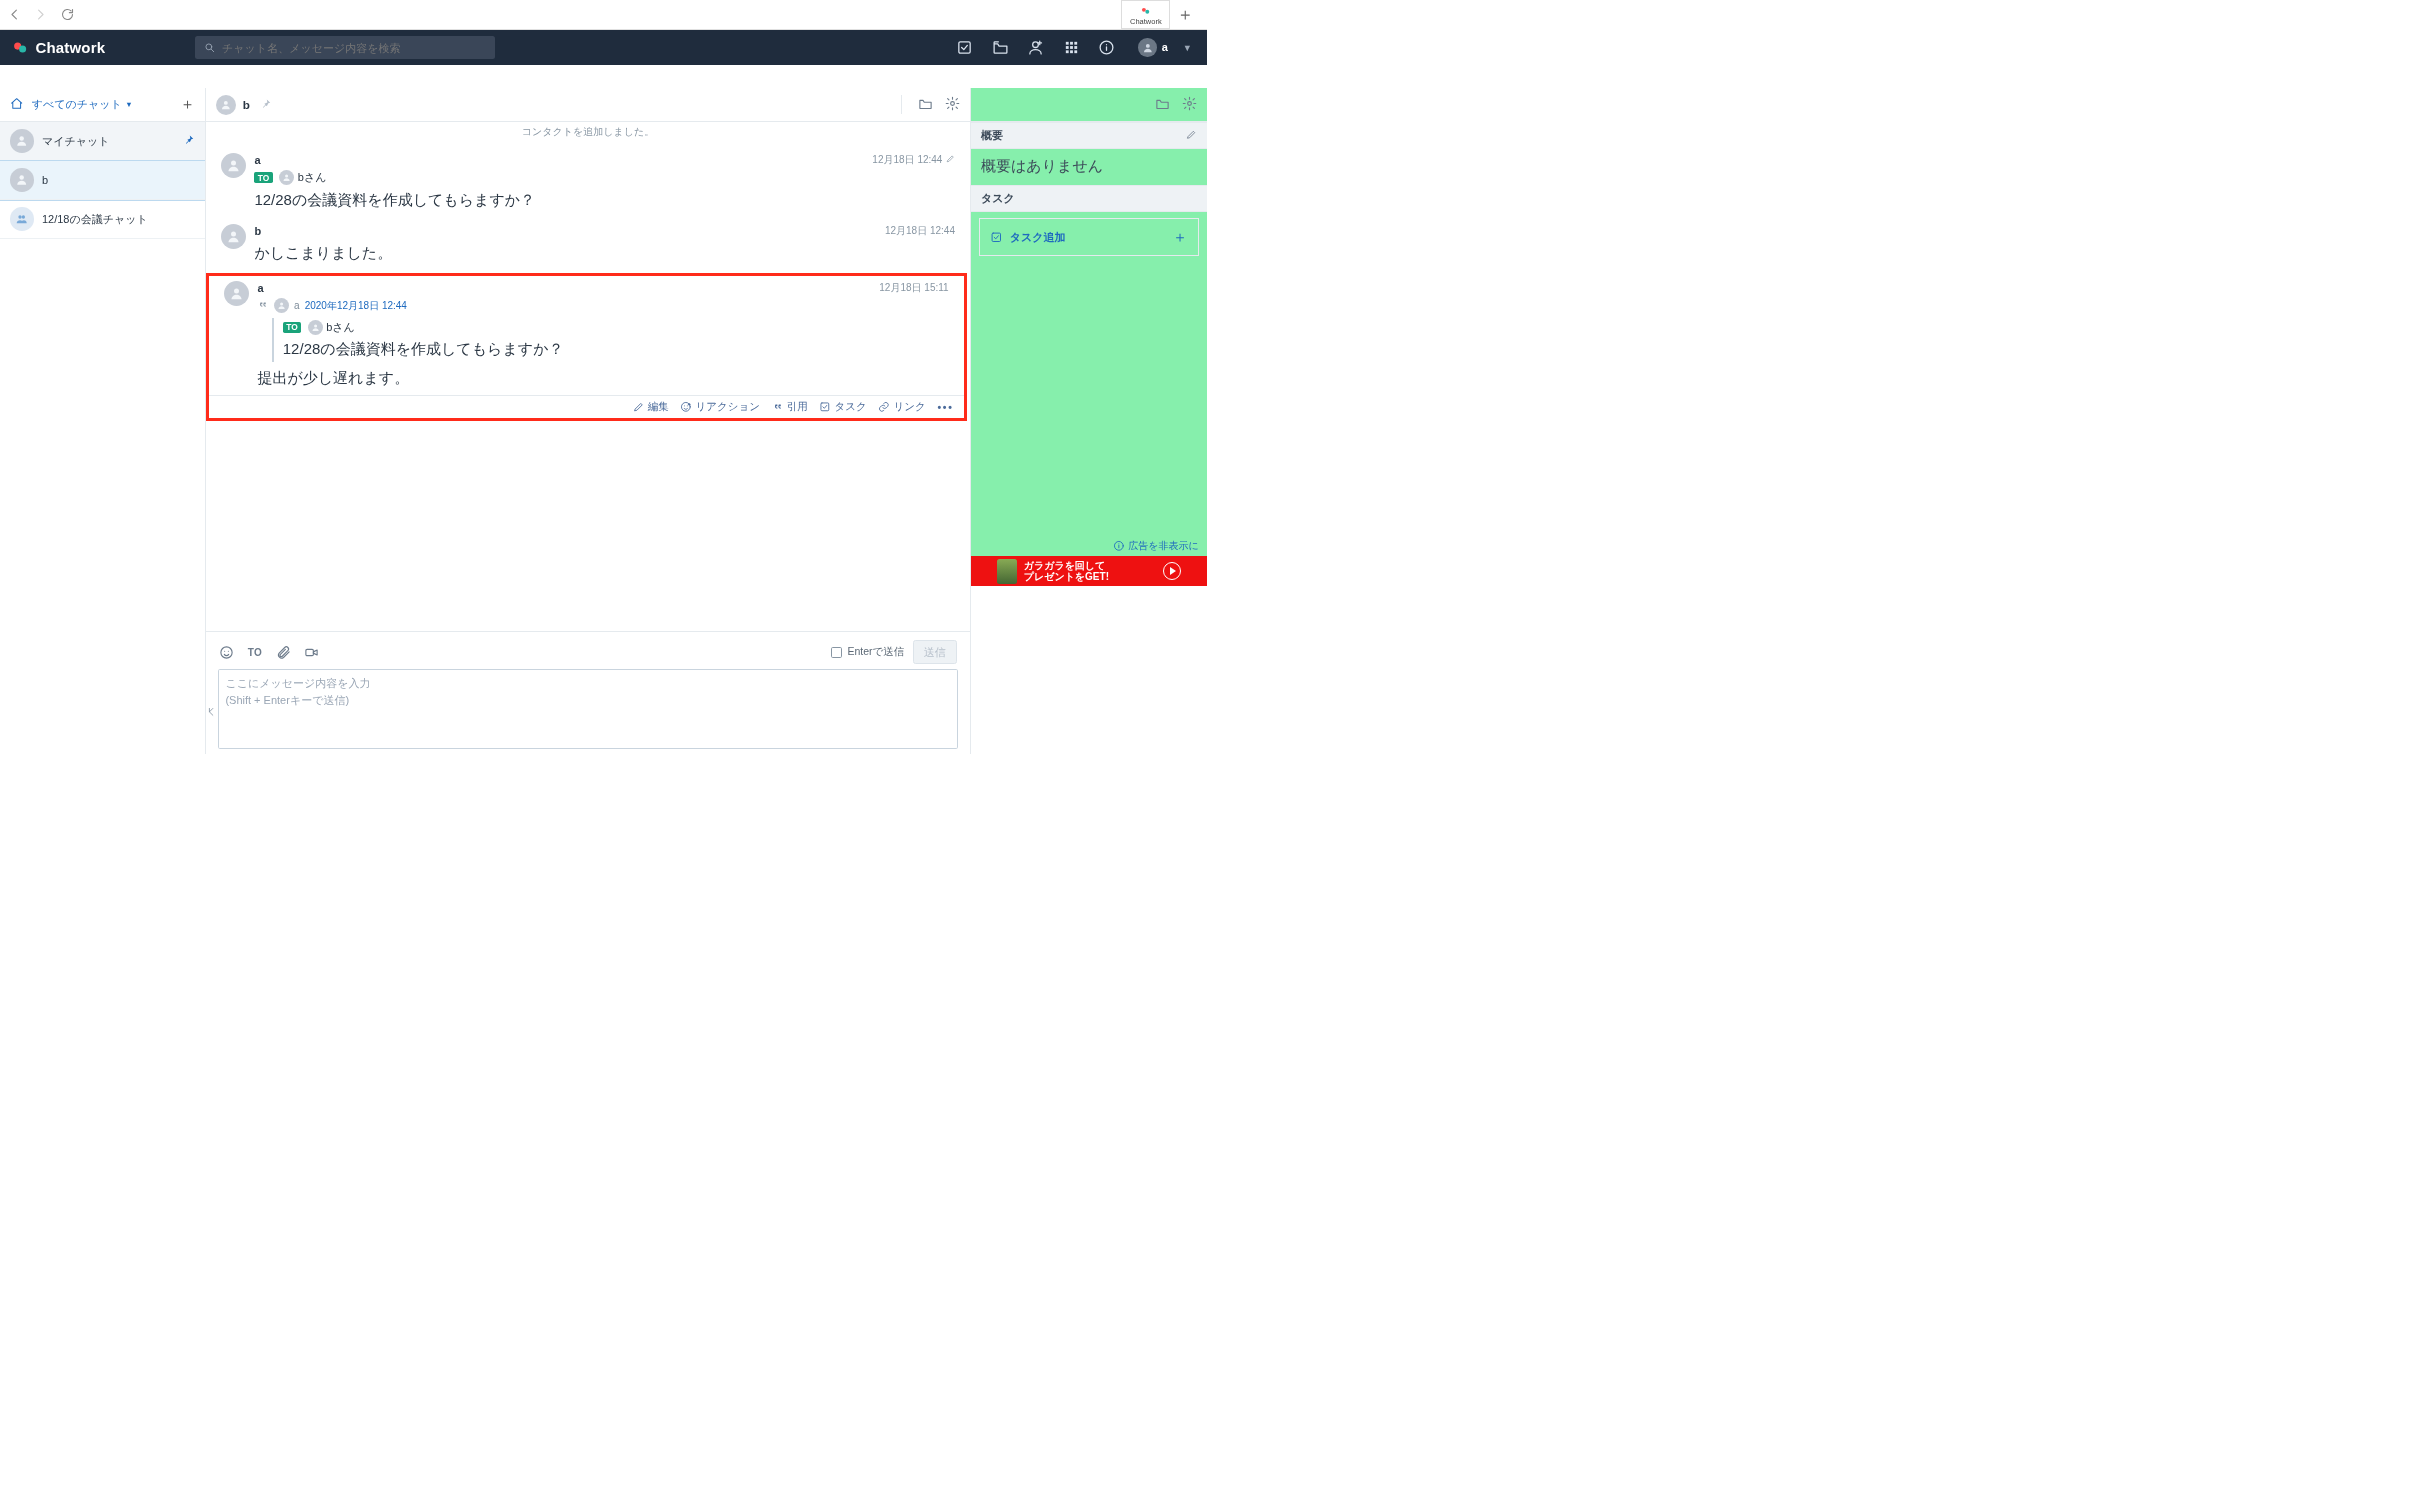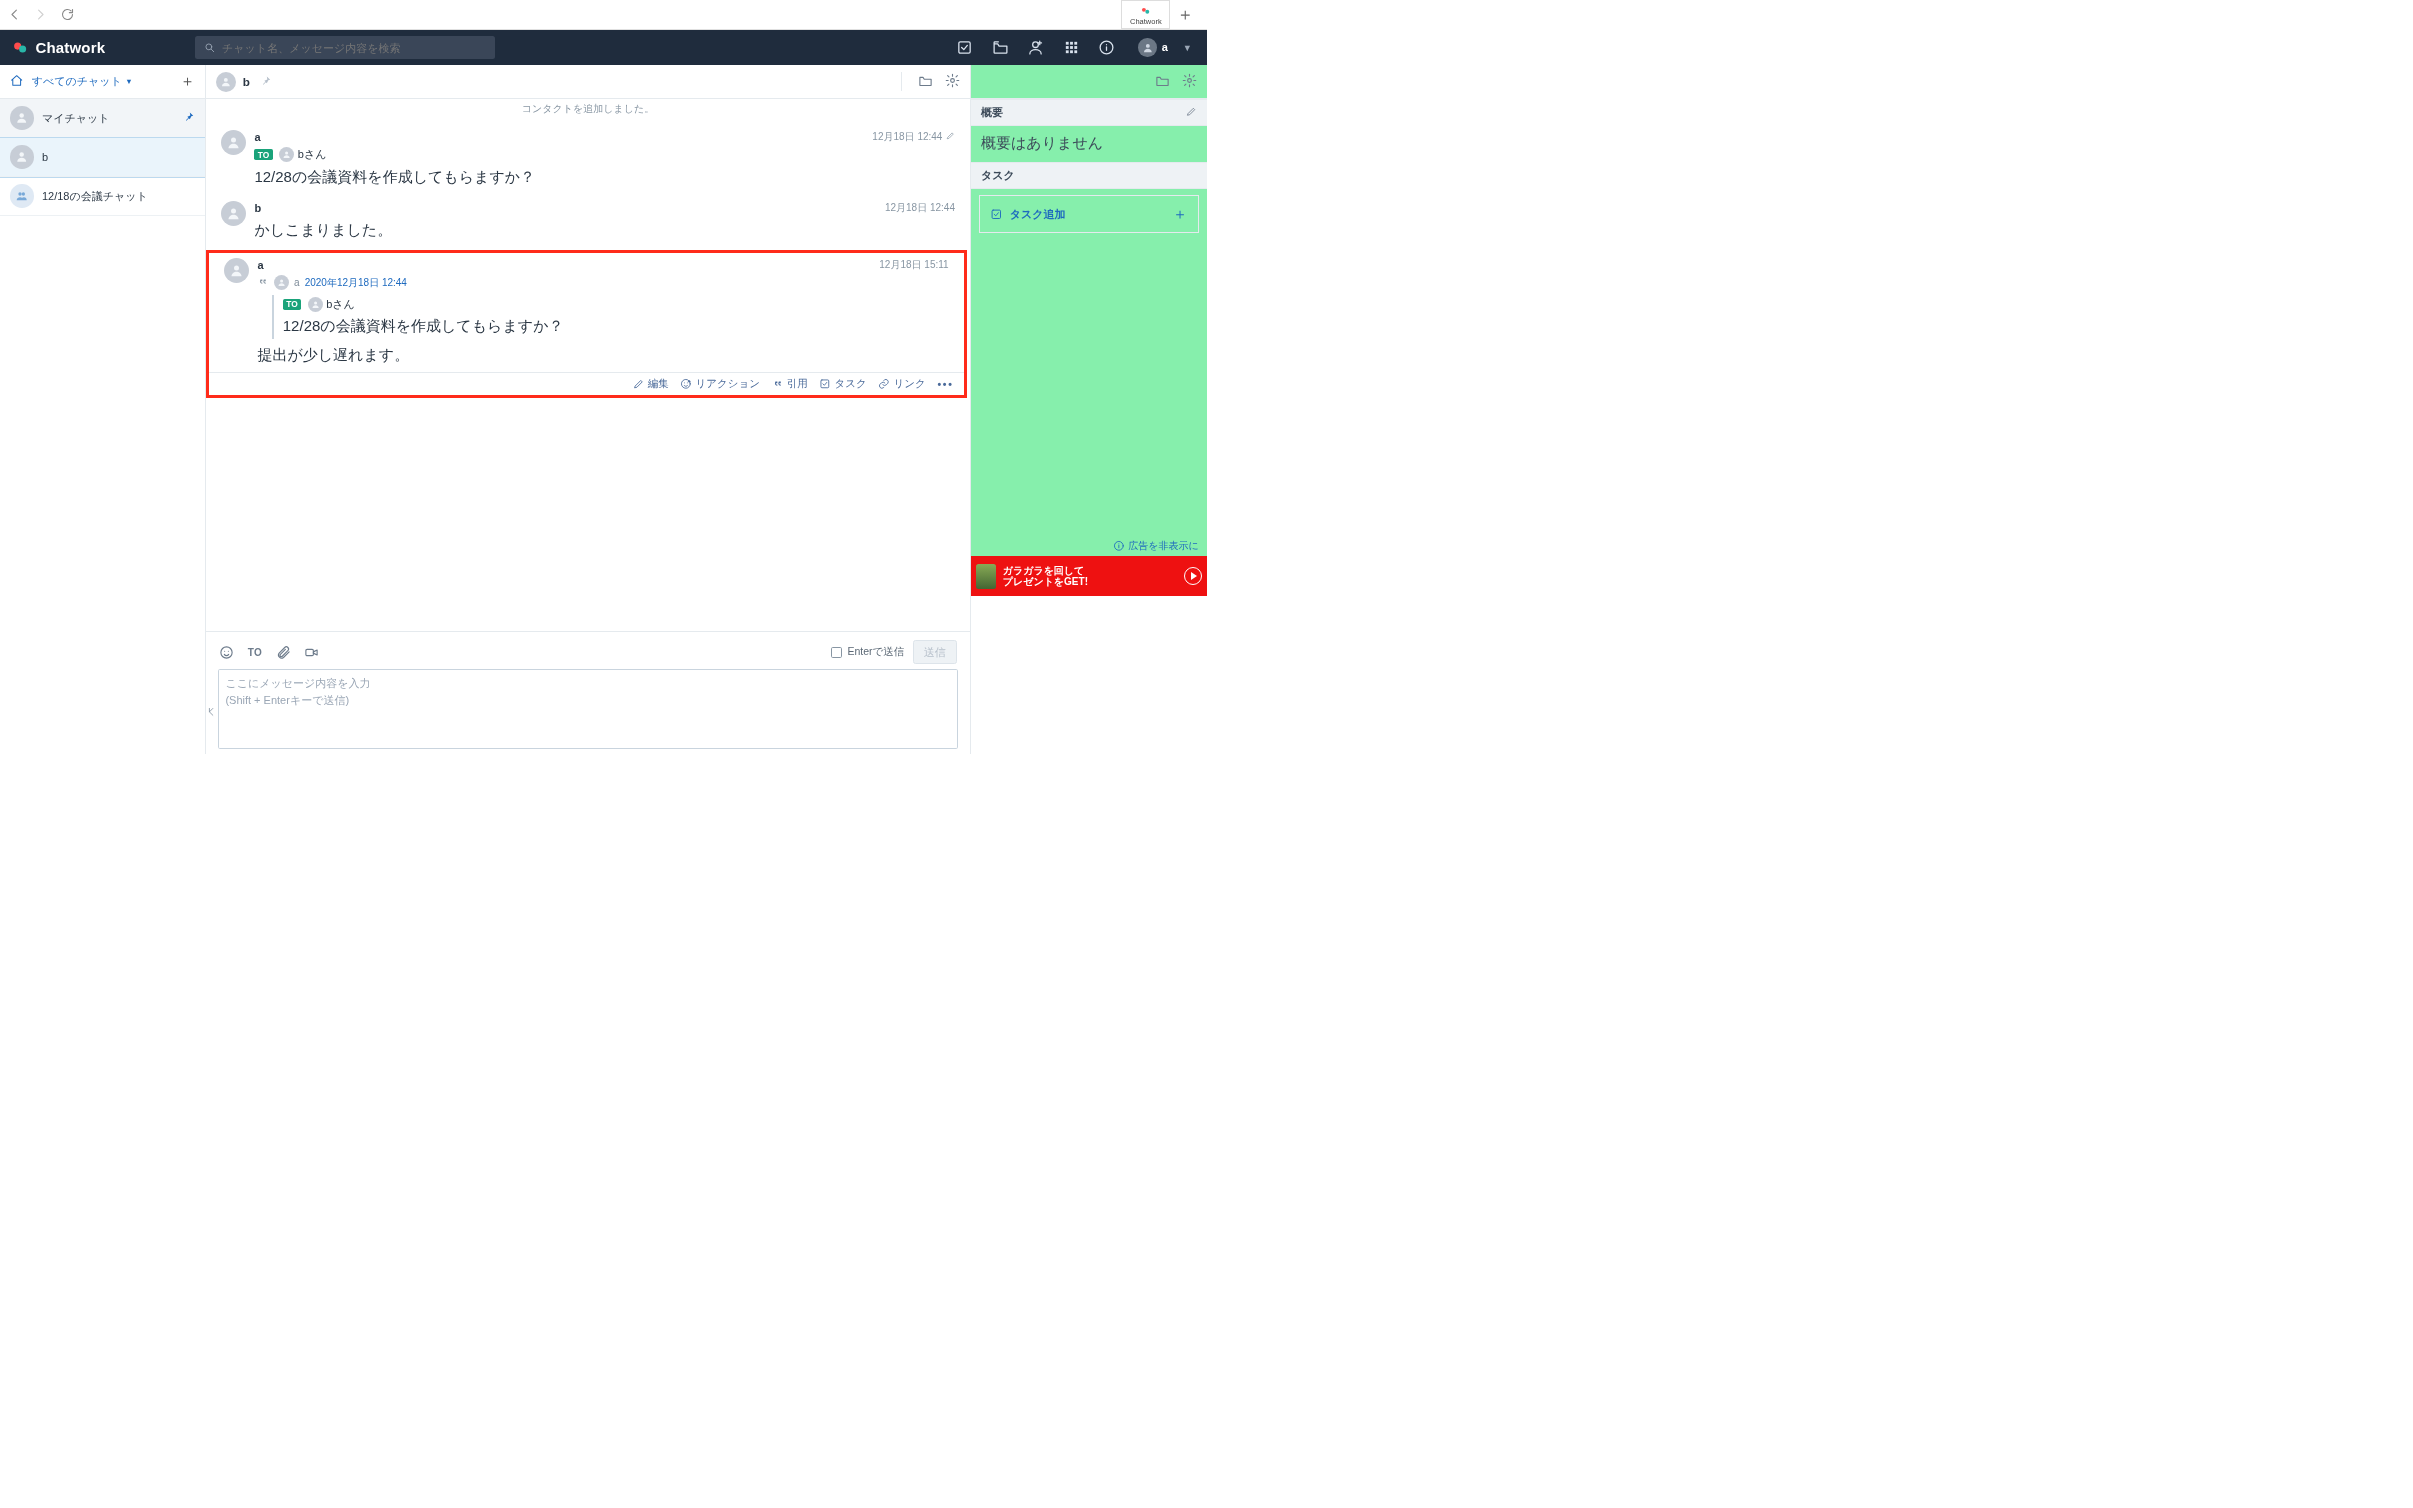--- a/index.html
+++ b/index.html
@@ -29,21 +29,21 @@
 .app-icons { display: flex; align-items: center; gap: 18.4px; }
 .app-icons .icon { color: #d9e2ed; display:flex; align-items:center; }
 .app-icons svg { width: 17px; height: 17px; }
 .user-pill { display: flex; align-items: center; gap: 5px; color: #fff; margin-left: 5px; }
 .user-pill .avatar { width: 18.4px; height: 18.4px; border-radius: 50%; background: #6b7785; display:flex; align-items:center; justify-content:center; }
 .user-pill .avatar svg { width: 11.7px; height: 11.7px; fill:#cfd7e2; }
 .user-pill .name { font-weight: 600; font-size: 11px; }
 .caret-down { margin-left: auto; color: #9aa6b5; font-size: 9.2px; padding-right: 3.4px; }
 
 
-.workspace { flex: 1; display: grid; grid-template-columns: 206px 1fr 236px; min-height: 0; }
+.workspace { flex: 1; display: grid; grid-template-columns: 206px 1fr 236px; min-height: 0; margin-top: 23px; }
 
 
 .sidebar { border-right: 0.8px solid #e5eaee; display: flex; flex-direction: column; background:#fff; }
 .sidebar-head { height: 34px; display: flex; align-items: center; padding: 0 10px; gap: 8.4px; border-bottom: 0.8px solid #e5eaee; }
 .sidebar-head .home-ic { color: #1e6abf; }
 .sidebar-head .filter { color: #1e6abf; font-size: 11px; font-weight: 500; display:flex; align-items:center; gap:3.4px; }
 .sidebar-head .filter .dd { font-size: 7.5px; color:#1e6abf; }
 .sidebar-head .plus { margin-left: auto; color: #555; font-size: 15px; font-weight: 300; }
 .chat-list { flex: 1; overflow: auto; }
 .chat-item { height: 39px; display: flex; align-items: center; gap: 8.4px; padding: 0 10px; border-bottom: 0.8px solid #edf1f4; cursor: pointer; }
@@ -136,21 +136,21 @@
 .ad-title{position:absolute;top:6.7px;left:0;right:0;text-align:center;font-weight:900;font-size:25px;color:#111;font-style:italic;letter-spacing:-0.8px;}
 .bullseye{width:109px;height:109px;border-radius:50%;background:
   radial-gradient(circle, #e11 0 16%, #fff 16% 30%, #e11 30% 46%, #fff 46% 62%, #e11 62% 80%, #fff 80% 100%);
   margin-top:30px;position:relative;}
 .arrow-dart{position:absolute;right:22px;top:72px;transform:rotate(35deg);}
 .arrow-dart .shaft{width:49px;height:4.2px;background:#e11;}
 .arrow-dart .head{width:0;height:0;border-top:8.4px solid transparent;border-bottom:8.4px solid transparent;border-right:15px solid #e11;position:absolute;left:-13.4px;top:-5.9px;}
 .arrow-dart .feather{position:absolute;right:-5px;top:-6.7px;width:0;height:0;border-left:11.7px solid #e11;border-top:8.4px solid transparent;border-bottom:8.4px solid transparent;}
 .ad-provider{position:absolute;top:1.7px;right:5px;font-size:7.5px;color:#888;}
 .ad-info{position:absolute;top:1.7px;right:1.7px;font-size:8.4px;color:#999;border:0.8px solid #bbb;border-radius:50%;width:10px;height:10px;display:flex;align-items:center;justify-content:center;}
-.ad-bottom{height:40px;background:#e11;display:flex;align-items:center;gap:6.7px;color:#fff;padding:0 5px;}
+.ad-bottom{height:30px;background:#e11;display:flex;align-items:center;gap:6.7px;color:#fff;padding:0 26px;}
 .ad-bottom .txt{font-size:10px;line-height:1.15;font-weight:600;}
 .ad-bottom .play{margin-left:auto;width:18.4px;height:18.4px;border:1.7px solid #fff;border-radius:50%;display:flex;align-items:center;justify-content:center;}
 .ad-bottom .play .tri{width:0;height:0;border-top:4.2px solid transparent;border-bottom:4.2px solid transparent;border-left:6.7px solid #fff;margin-left:1.7px;}
 .ad-thumb{width:20px;height:25px;background:linear-gradient(#8a5, #463);border-radius:2.5px;}
 
 svg { stroke: currentColor; fill: none; stroke-width: 1.8; stroke-linecap: round; stroke-linejoin: round; }
 .fillsvg { fill: currentColor; stroke:none; }
 </style>
 </head>
 <body>

